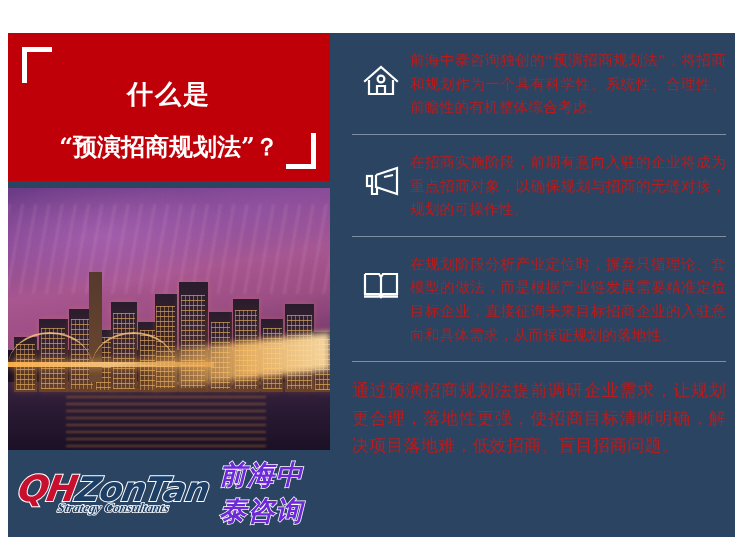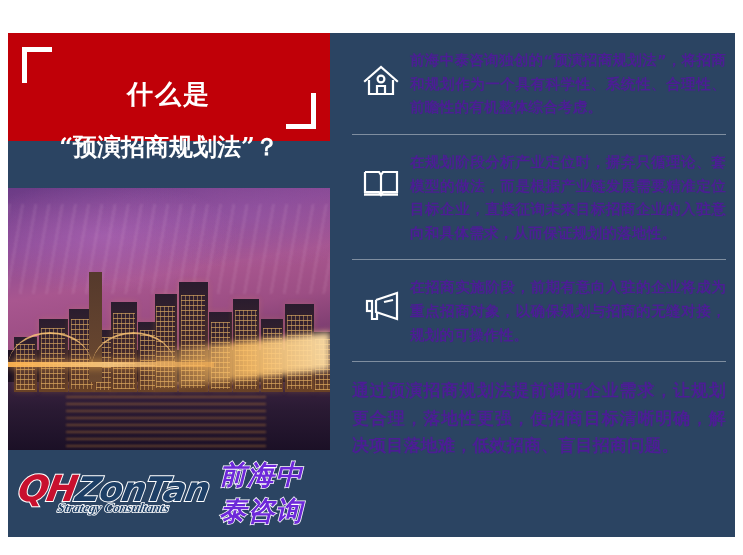--- a/index.html
+++ b/index.html
@@ -20,21 +20,21 @@
     position: absolute;
     left: 8px; top: 33px;
     width: 727px; height: 504px;
     background: #2b4462;
   }
 
   
   .title-card {
     position: absolute;
     left: 8px; top: 33px;
-    width: 322px; height: 108px;
+    width: 322px; height: 148px;
     background: #c00008;
   }
   .bracket {
     position: absolute;
     width: 30px; height: 36px;
     border-color: #ffffff;
     border-style: solid;
   }
   .bracket.tl { left: 14px; top: 14px; border-width: 5px 0 0 5px; }
   .bracket.br { right: 14px; bottom: 12px; border-width: 0 5px 5px 0; }
@@ -201,27 +201,26 @@
   .block + .block { padding-top: 15px; }
   .blk-icon {
     flex: 0 0 58px;
     height: 58px;
     display: flex; align-items: center; justify-content: center;
     margin-top: 4px;
   }
   .blk-icon svg { display: block; }
   .blk-text {
     flex: 1 1 auto;
-    color: #4c1d95;
+    color: #b91c1c;
     font-size: 14.6px;
     line-height: 1.62;
     letter-spacing: .2px;
     text-align: justify;
     font-family: "DejaVu Sans", "Liberation Sans", sans-serif;
-    font-weight: bold;
   }
   .block.no-icon { padding-left: 0; }
   .block.no-icon .blk-text { font-size: 17px; }
 </style>
 </head>
 <body>
 
 <div id="slide">
 
   <div class="navy-panel"></div>
@@ -280,40 +279,40 @@
           <polyline points="8,20 8,33 32,33 32,20" stroke-linecap="square"></polyline>
           <circle cx="20" cy="18" r="3.4"></circle>
           <polyline points="16,33 16,25 24,25 24,33" stroke-linecap="square"></polyline>
         </svg>
       </div>
       <div class="blk-text">前海中泰咨询独创的“预演招商规划法”，将招商和规划作为一个具有科学性、系统性、合理性、前瞻性的有机整体综合考虑。</div>
     </div>
 
     <div class="block divided">
       <div class="blk-icon">
-        <svg width="40" height="40" viewBox="0 0 40 40" fill="none" stroke="#ffffff" stroke-width="2.2">
-          <polyline points="4,9 18,9 20,12 22,9 36,9 36,29 22,29 20,32 18,29 4,29 4,9" stroke-linejoin="miter"></polyline>
-          <line x1="20" y1="12" x2="20" y2="32"></line>
-          <line x1="3" y1="31.5" x2="37" y2="31.5" stroke-width="2.6"></line>
-        </svg>
-      </div>
-      <div class="blk-text">在规划阶段分析产业定位时，摒弃只循理论、套模型的做法，而是根据产业链发展需要精准定位目标企业，直接征询未来目标招商企业的入驻意向和具体需求，从而保证规划的落地性。</div>
-    </div>
-
-    <div class="block divided">
-      <div class="blk-icon">
         <svg width="42" height="40" viewBox="0 0 42 40" fill="none" stroke="#ffffff" stroke-width="2.2">
           <polyline points="16,12 37,5 37,31 16,24 16,12" stroke-linejoin="miter"></polyline>
           <rect x="7" y="13" width="5" height="10"></rect>
           <polyline points="12,24 12,31 17,31 17,24" stroke-linejoin="miter"></polyline>
           <line x1="24" y1="14" x2="33" y2="12"></line>
         </svg>
       </div>
       <div class="blk-text">在招商实施阶段，前期有意向入驻的企业将成为重点招商对象，以确保规划与招商的无缝对接，规划的可操作性。</div>
     </div>
 
+    <div class="block divided">
+      <div class="blk-icon">
+        <svg width="40" height="40" viewBox="0 0 40 40" fill="none" stroke="#ffffff" stroke-width="2.2">
+          <polyline points="4,9 18,9 20,12 22,9 36,9 36,29 22,29 20,32 18,29 4,29 4,9" stroke-linejoin="miter"></polyline>
+          <line x1="20" y1="12" x2="20" y2="32"></line>
+          <line x1="3" y1="31.5" x2="37" y2="31.5" stroke-width="2.6"></line>
+        </svg>
+      </div>
+      <div class="blk-text">在规划阶段分析产业定位时，摒弃只循理论、套模型的做法，而是根据产业链发展需要精准定位目标企业，直接征询未来目标招商企业的入驻意向和具体需求，从而保证规划的落地性。</div>
+    </div>
+
     <div class="block no-icon">
       <div class="blk-text">通过预演招商规划法提前调研企业需求，让规划更合理，落地性更强，使招商目标清晰明确，解决项目落地难，低效招商、盲目招商问题。</div>
     </div>
 
   </div>
 
 </div>
 
 </body></html>

